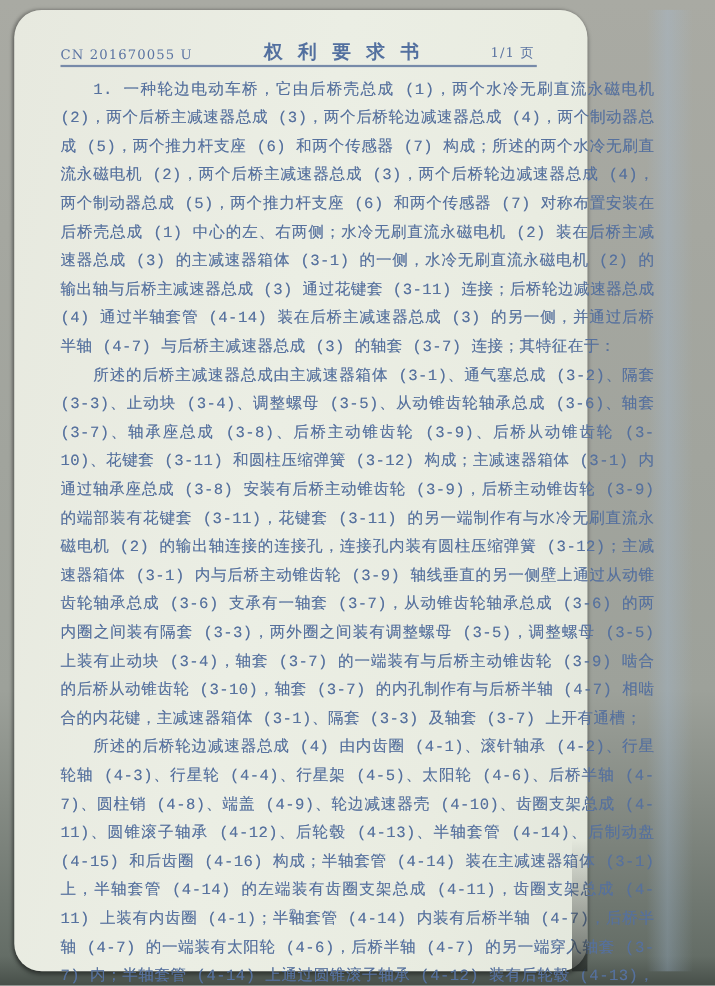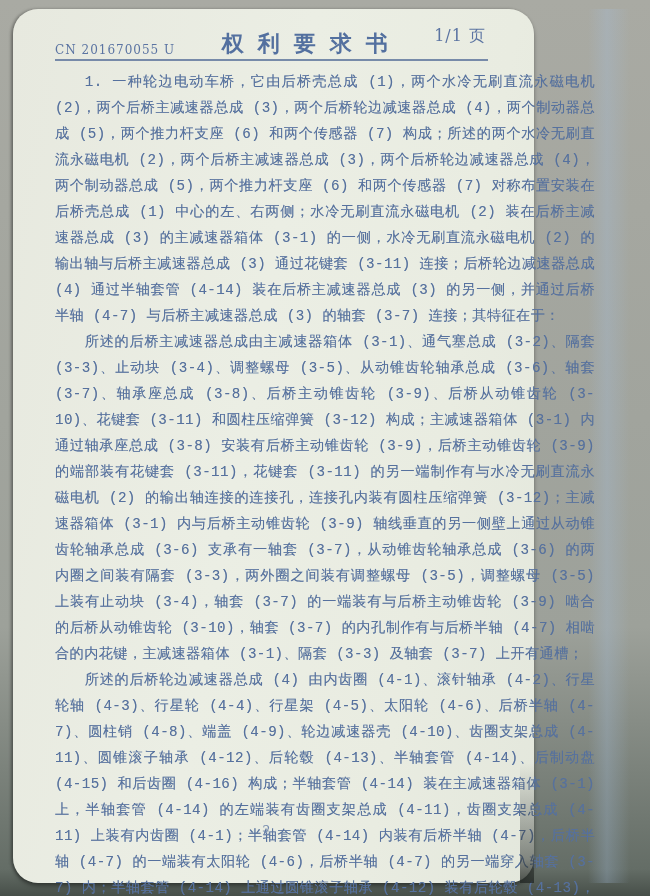--- a/index.html
+++ b/index.html
@@ -41,32 +41,32 @@
     justify-content: space-between;
     color: #5b74a2;
   }
   .doc-number {
     font-size: 12px;
     letter-spacing: 1px;
     white-space: nowrap;
     padding-bottom: 2px;
   }
   .doc-title {
-    font-size: 22px;
+    font-size: 17px;
     font-weight: bold;
     letter-spacing: 14px;
     text-indent: 14px;
     white-space: nowrap;
     color: #53709f;
   }
   .page-indicator {
-    font-size: 16px;
+    font-size: 12px;
     letter-spacing: 1px;
     white-space: nowrap;
-    padding-bottom: 12px;
+    padding-bottom: 2px;
   }
   .header-rule {
     position: absolute;
     left: 42px; right: 46px; top: 50px;
     height: 0;
     border-top: 2px solid #63799f;
     opacity: 0.85;
   }
   .claims {
     position: absolute;

